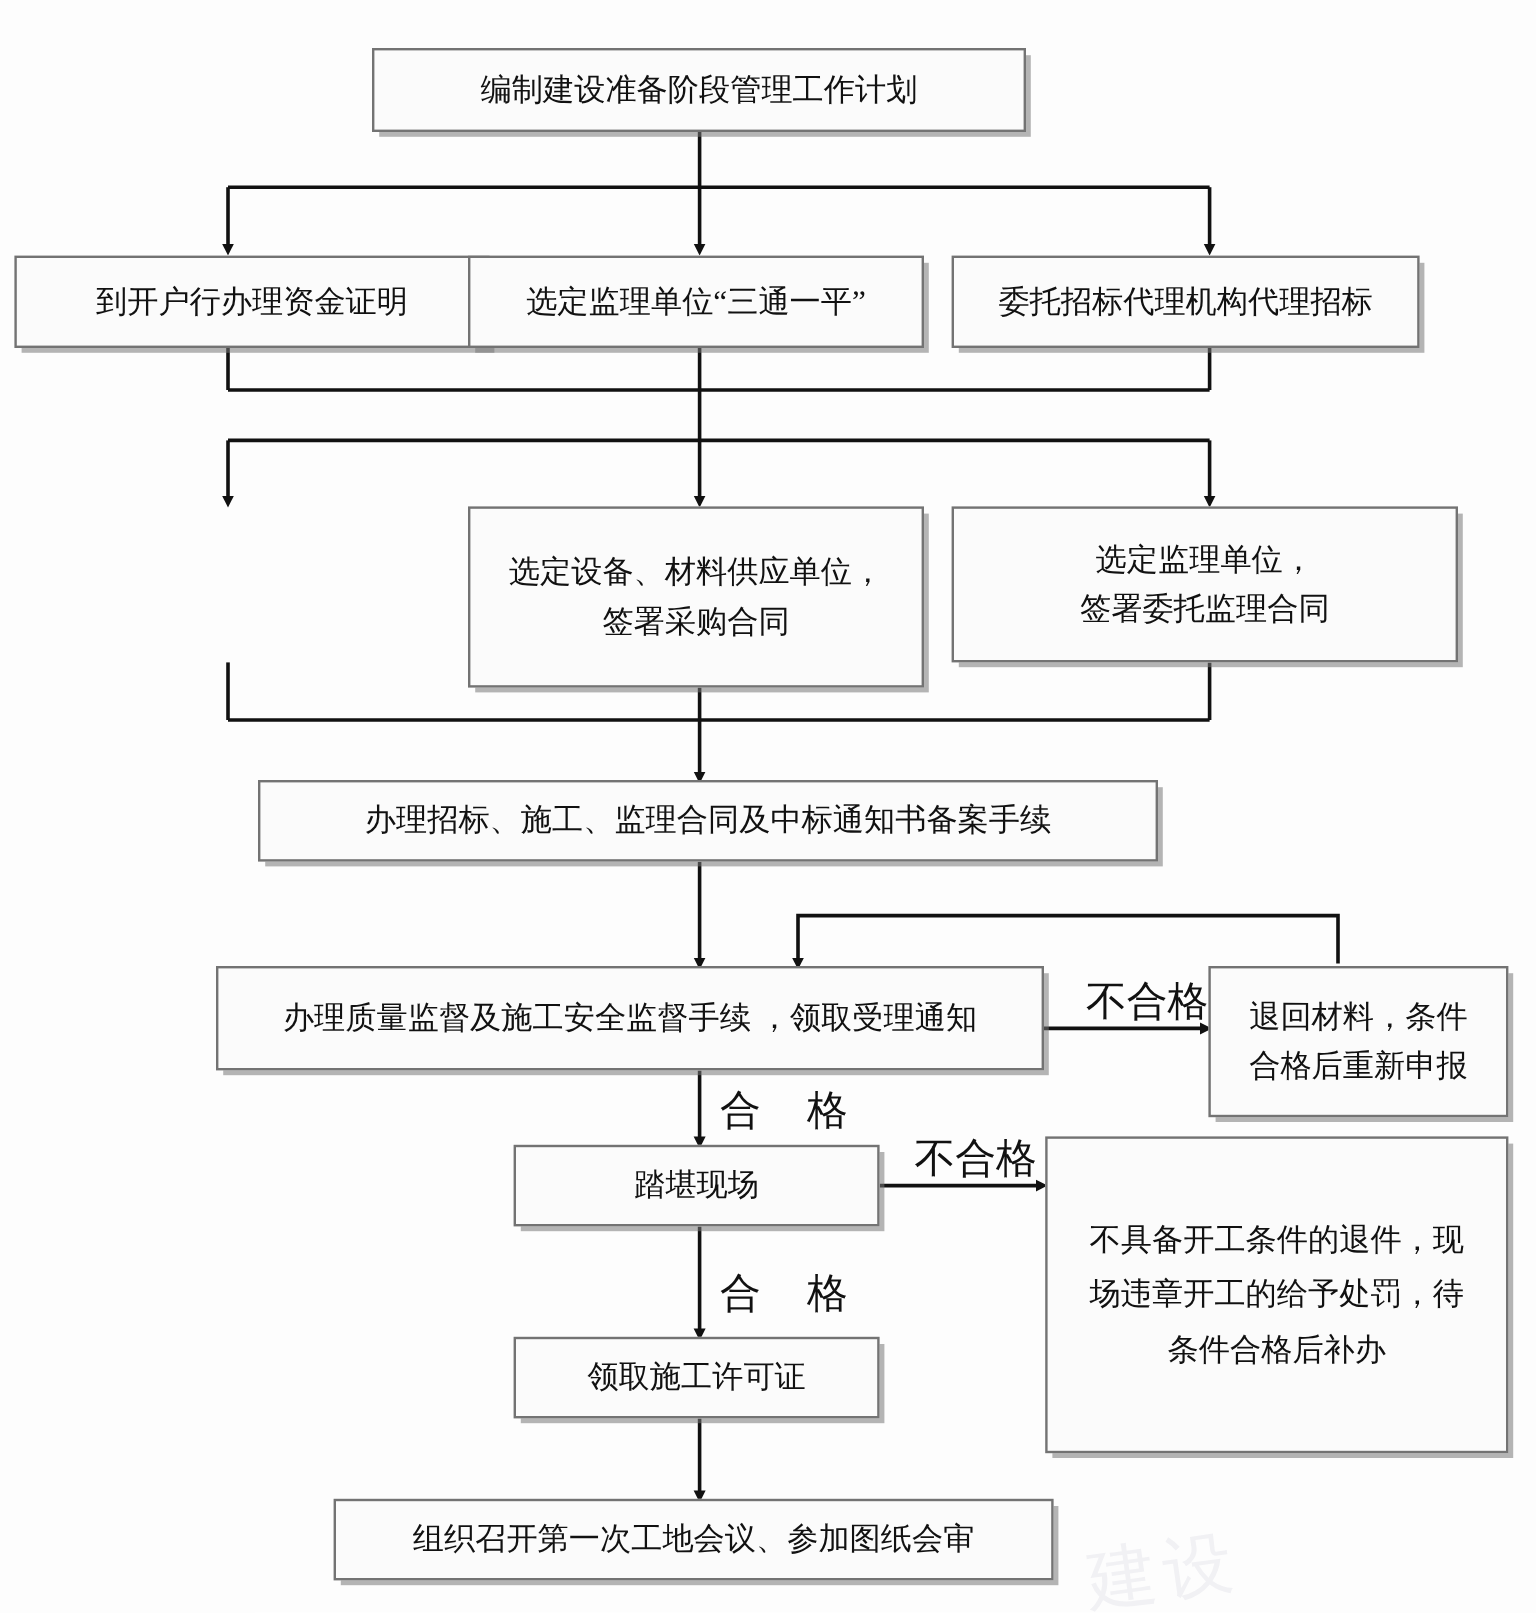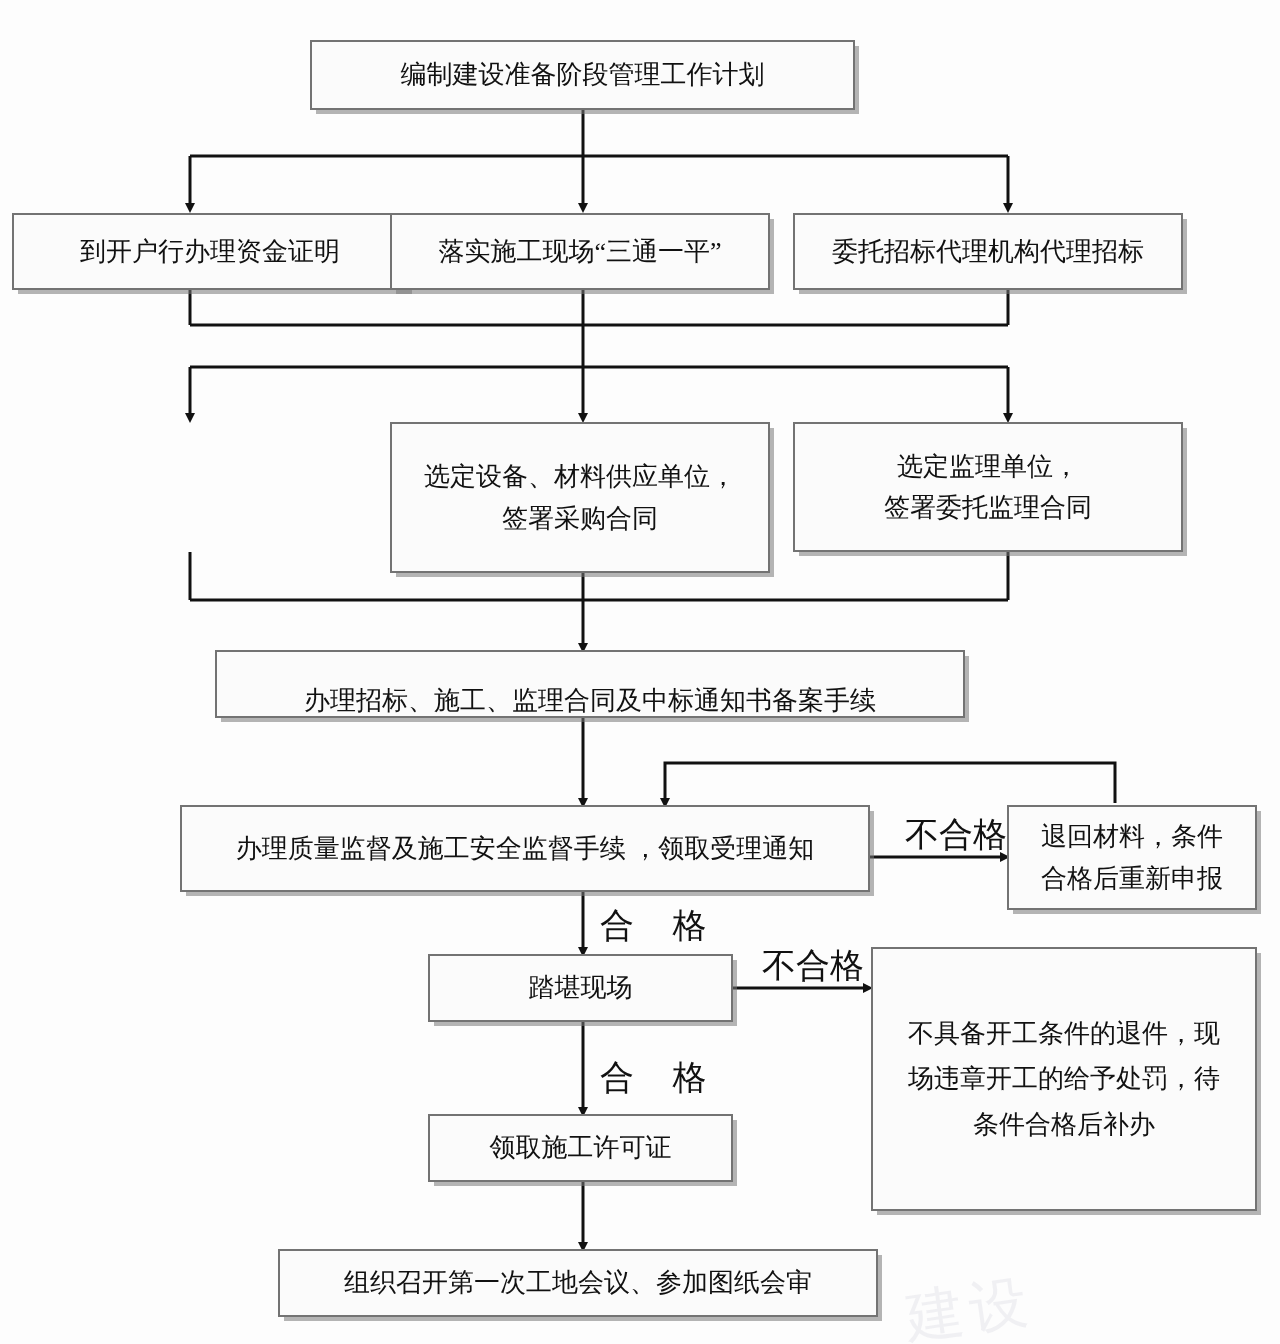--- a/index.html
+++ b/index.html
@@ -124,47 +124,47 @@
 
   <div class="node" style="left:310px; top:40px; width:545px; height:70px;">
     <span class="ln">编制建设准备阶段管理工作计划</span>
   </div>
 
   <div class="node" style="left:12px; top:213px; width:396px; height:77px;text-align:center;">
     <span class="ln">到开户行办理资金证明</span>
   </div>
 
   <div class="node" style="left:390px; top:213px; width:380px; height:77px;">
-    <span class="ln">落实施工现场“三通一平”</span>
+    <span class="ln">选定监理单位“三通一平”</span>
   </div>
 
   <div class="node" style="left:793px; top:213px; width:390px; height:77px;">
     <span class="ln">委托招标代理机构代理招标</span>
   </div>
 
 
   <div class="node two" style="left:390px; top:422px; width:380px; height:151px;">
     <span class="ln">选定设备、材料供应单位，</span>
     <span class="ln">签署采购合同</span>
   </div>
 
-  <div class="node two" style="left:793px; top:422px; width:390px; height:130px;">
+  <div class="node two" style="left:793px; top:422px; width:422px; height:130px;">
     <span class="ln">选定监理单位，</span>
     <span class="ln">签署委托监理合同</span>
   </div>
 
-  <div class="node" style="left:215px; top:650px; width:750px; height:68px;justify-content:flex-end;">
+  <div class="node" style="left:215px; top:650px; width:750px; height:68px;">
     <span class="ln">办理招标、施工、监理合同及中标通知书备案手续</span>
   </div>
 
   <div class="node" style="left:180px; top:805px; width:690px; height:87px;">
     <span class="ln">办理质量监督及施工安全监督手续 ，领取受理通知</span>
   </div>
 
-  <div class="node two" style="left:1007px; top:805px; width:250px; height:105px;">
+  <div class="node two" style="left:1007px; top:805px; width:250px; height:126px;">
     <span class="ln">退回材料，条件</span>
     <span class="ln">合格后重新申报</span>
   </div>
 
   <div class="node" style="left:428px; top:954px; width:305px; height:68px;">
     <span class="ln">踏堪现场</span>
   </div>
 
   <div class="node three" style="left:871px; top:947px; width:386px; height:264px;">
     <span class="ln">不具备开工条件的退件，现</span>

